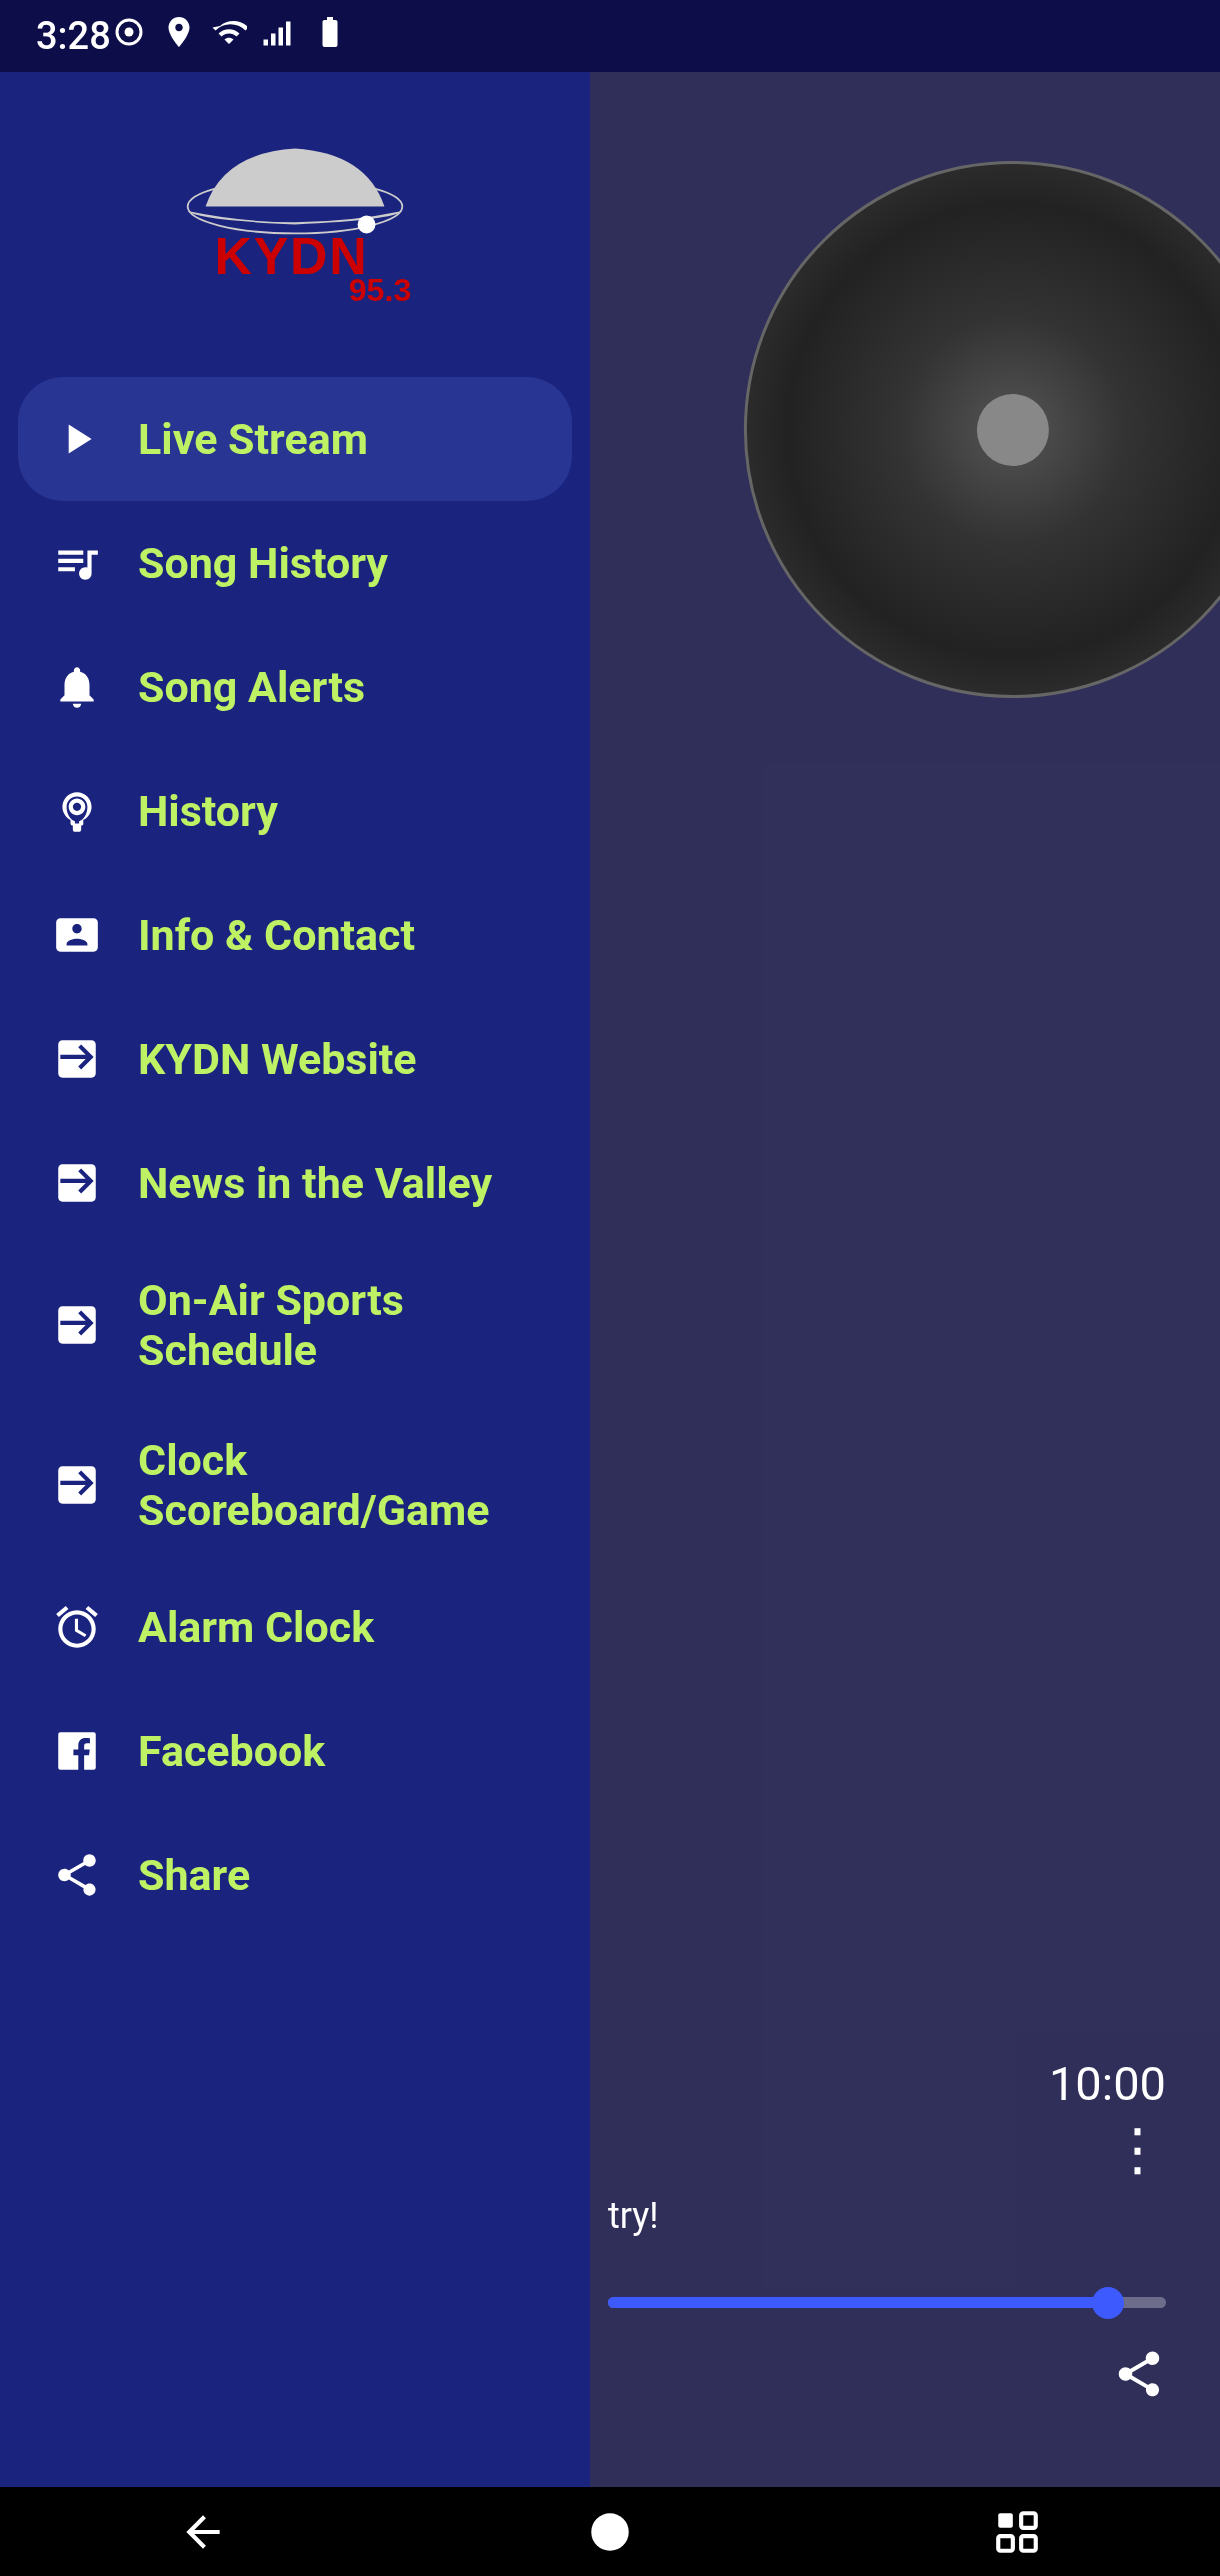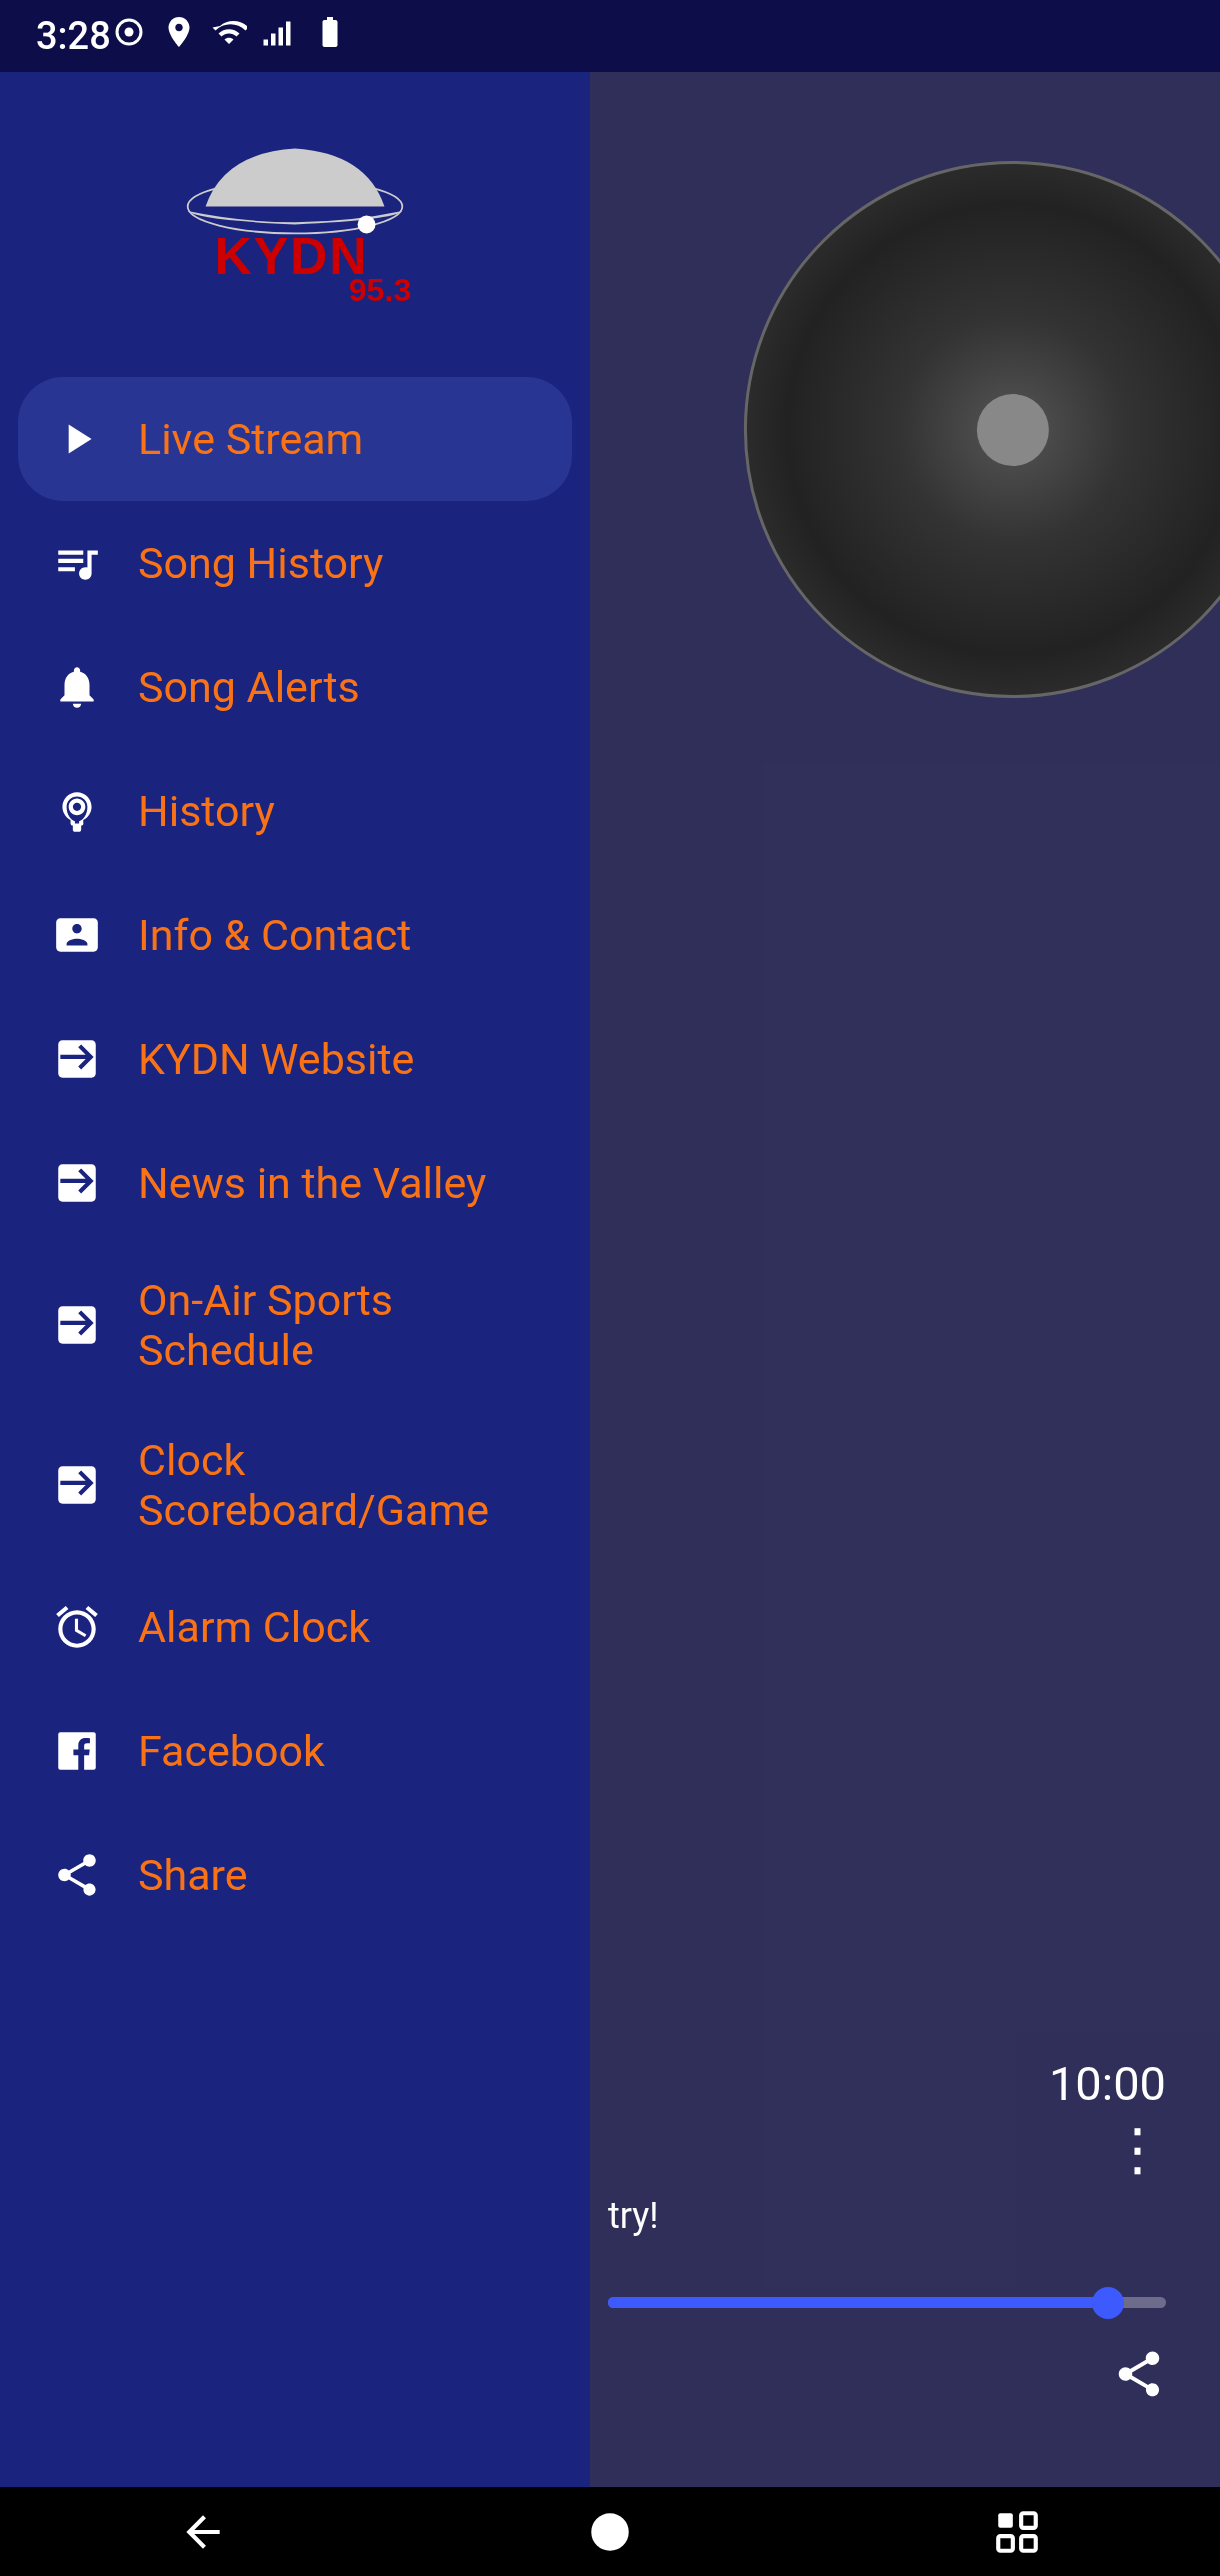--- a/index.html
+++ b/index.html
@@ -111,23 +111,23 @@
       flex-shrink: 0;
     }
 
     .menu-icon svg {
       width: 50px;
       height: 50px;
       fill: white;
     }
 
     .menu-label {
-      color: #f97316;
+      color: #bef264;
       font-size: 43px;
-      font-weight: 400;
+      font-weight: 700;
     }
 
     
     .right-panel {
       flex: 1;
       background: #4a4a6a;
       position: relative;
       overflow: hidden;
     }
 

